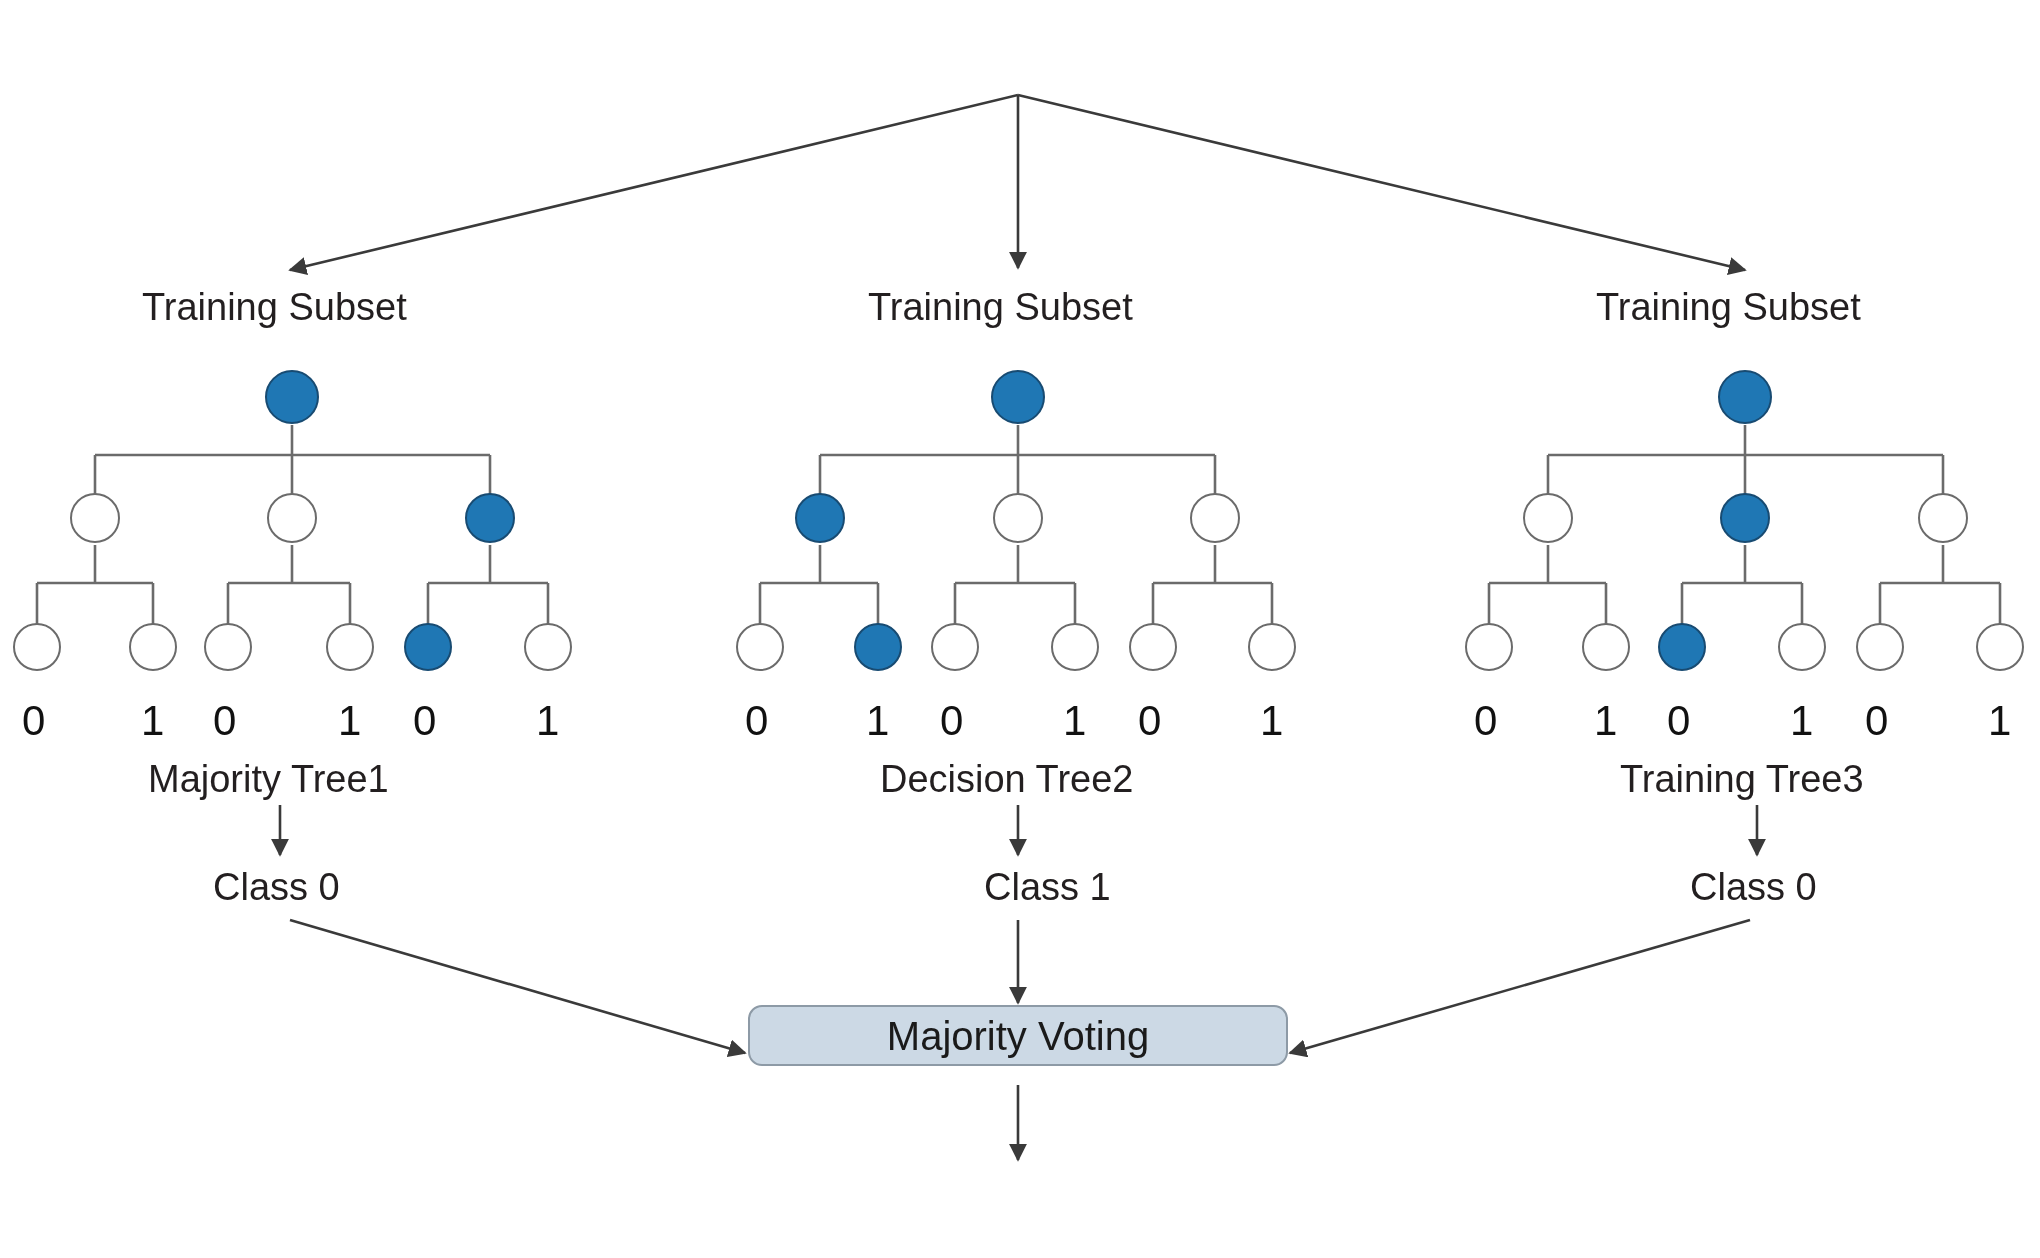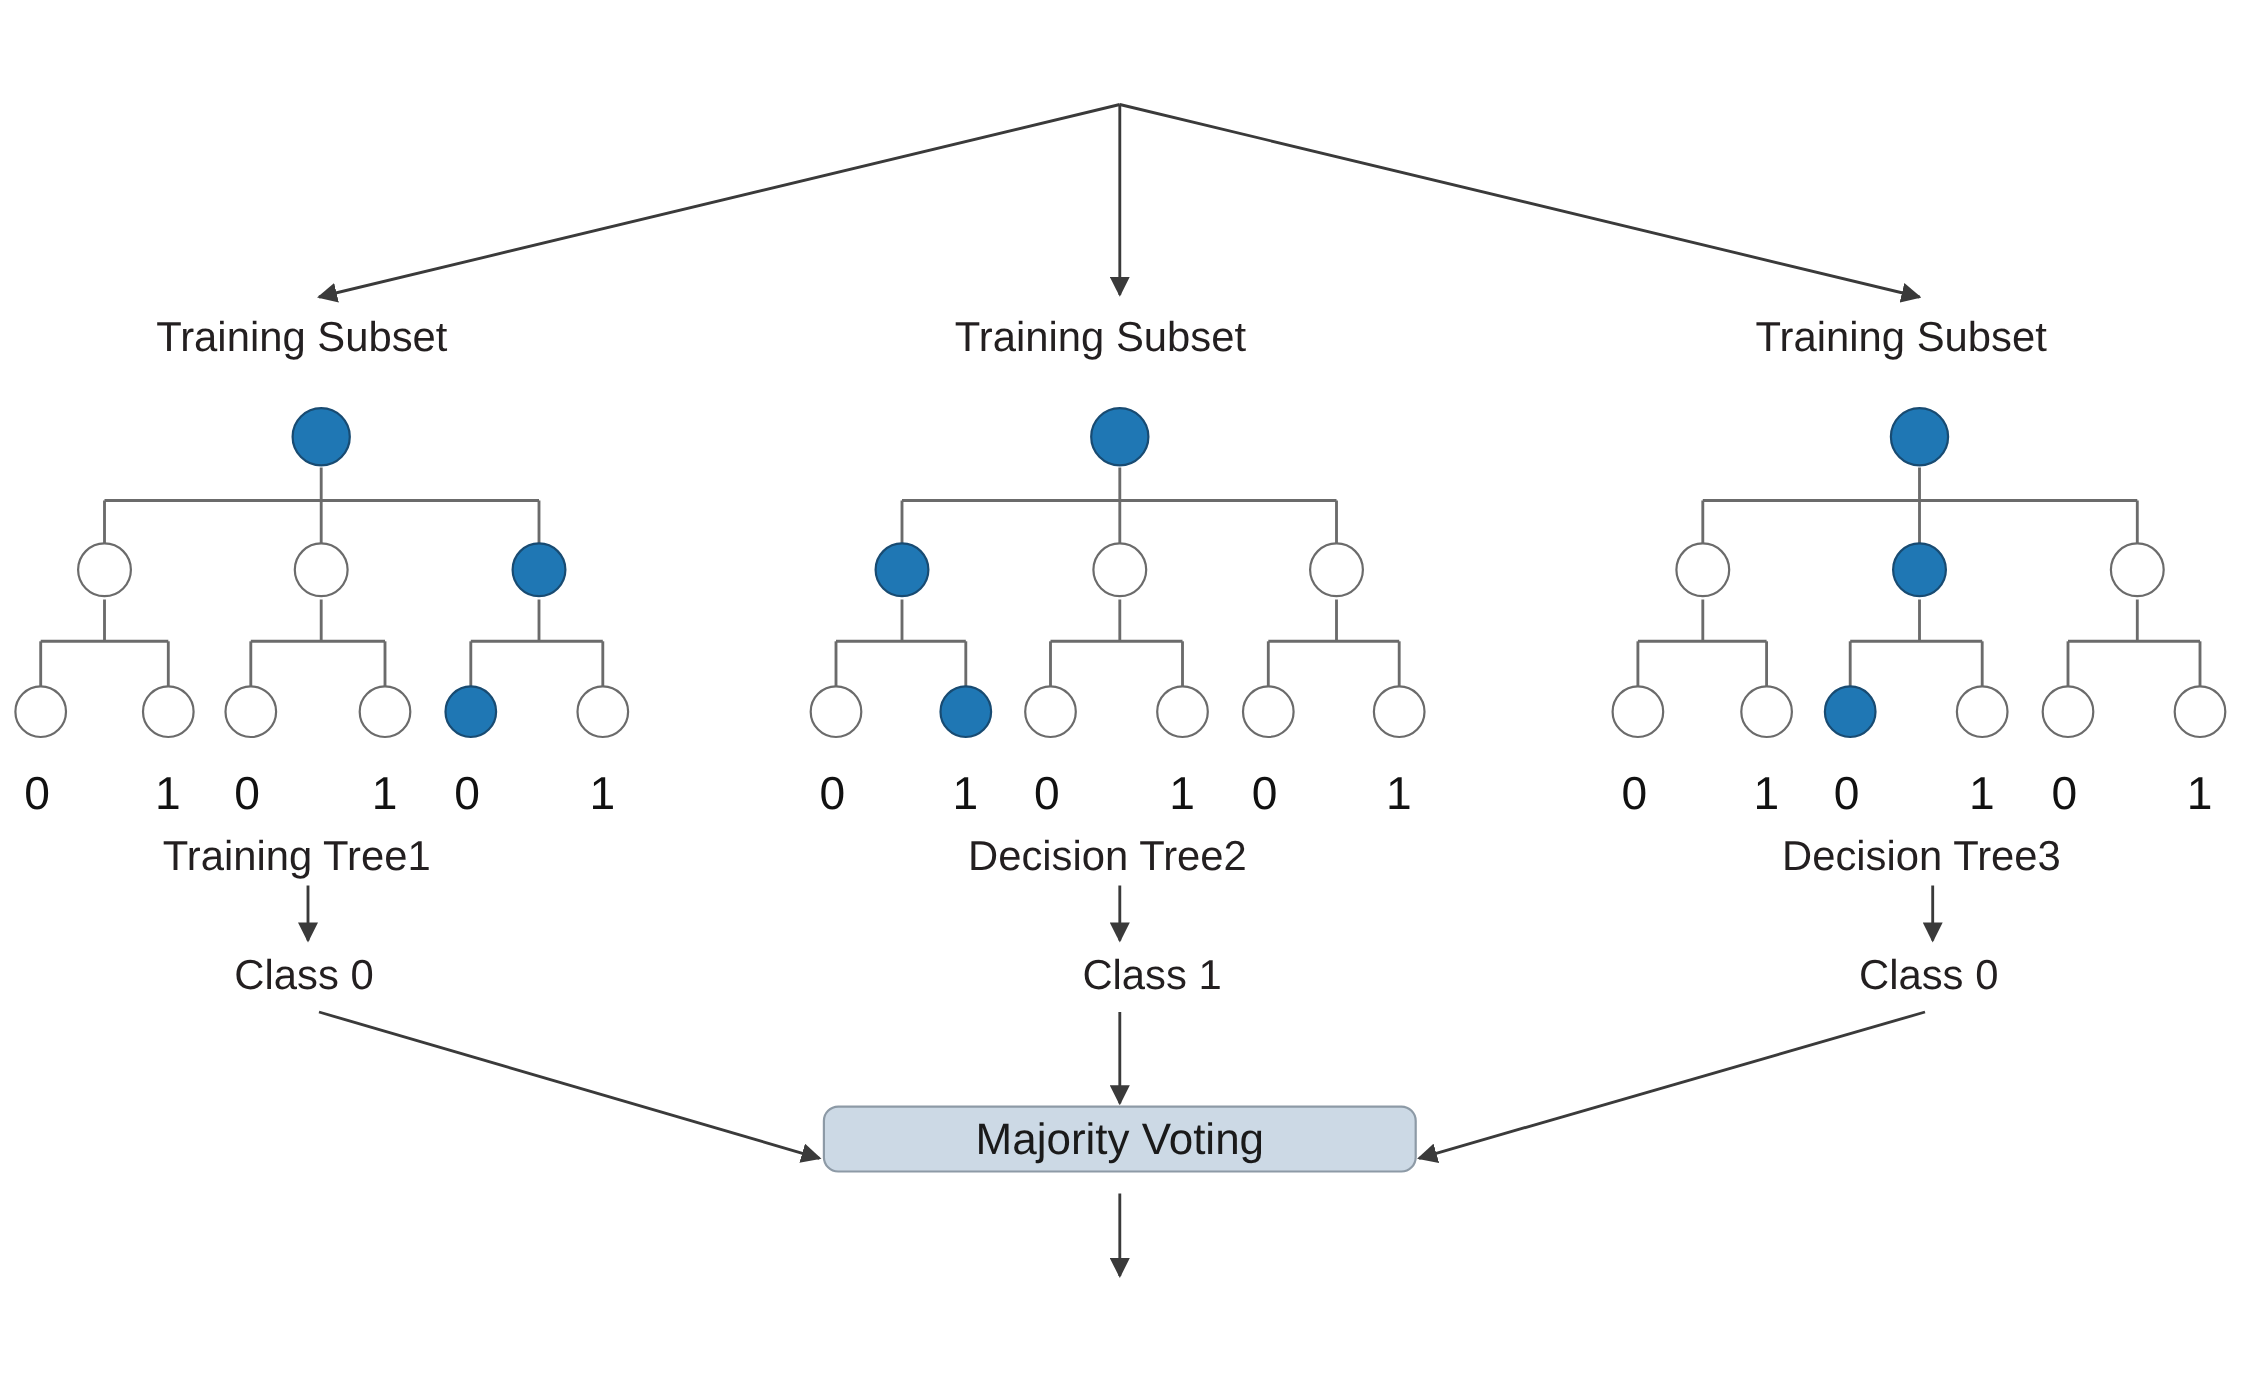--- a/index.html
+++ b/index.html
@@ -187,21 +187,21 @@
   <div class="tnode filled" style="left:404px; top:623px; width:48px; height:48px;"></div>
   <div class="tnode" style="left:524px; top:623px; width:48px; height:48px;"></div>
 
   <div class="label leaf-digit" style="left:22px; top:700px;">0</div>
   <div class="label leaf-digit" style="left:141px; top:700px;">1</div>
   <div class="label leaf-digit" style="left:213px; top:700px;">0</div>
   <div class="label leaf-digit" style="left:338px; top:700px;">1</div>
   <div class="label leaf-digit" style="left:413px; top:700px;">0</div>
   <div class="label leaf-digit" style="left:536px; top:700px;">1</div>
 
-  <div class="label label-tree" style="left:148px; top:760px;">Training Tree1</div>
+  <div class="label label-tree" style="left:148px; top:760px;">Majority Tree1</div>
   <div class="label label-class" style="left:213px; top:868px;">Class 0</div>
 
   <div class="label label-subset" style="left:868px; top:288px;">Training Subset</div>
 
   <div class="tnode filled" style="left:991px; top:370px; width:54px; height:54px;"></div>
 
   <div class="tnode filled" style="left:795px; top:493px; width:50px; height:50px;"></div>
   <div class="tnode" style="left:993px; top:493px; width:50px; height:50px;"></div>
   <div class="tnode" style="left:1190px; top:493px; width:50px; height:50px;"></div>
 
@@ -237,21 +237,21 @@
   <div class="tnode" style="left:1856px; top:623px; width:48px; height:48px;"></div>
   <div class="tnode" style="left:1976px; top:623px; width:48px; height:48px;"></div>
 
   <div class="label leaf-digit" style="left:1474px; top:700px;">0</div>
   <div class="label leaf-digit" style="left:1594px; top:700px;">1</div>
   <div class="label leaf-digit" style="left:1667px; top:700px;">0</div>
   <div class="label leaf-digit" style="left:1790px; top:700px;">1</div>
   <div class="label leaf-digit" style="left:1865px; top:700px;">0</div>
   <div class="label leaf-digit" style="left:1988px; top:700px;">1</div>
 
-  <div class="label label-tree" style="left:1620px; top:760px;">Decision Tree3</div>
+  <div class="label label-tree" style="left:1620px; top:760px;">Training Tree3</div>
   <div class="label label-class" style="left:1690px; top:868px;">Class 0</div>
 
   <div class="node-box box-vote" style="left:748px; top:1005px; width:540px; height:61px;">
     <span>Majority Voting</span>
   </div>
 
 
 </div>
 
 </body></html>

